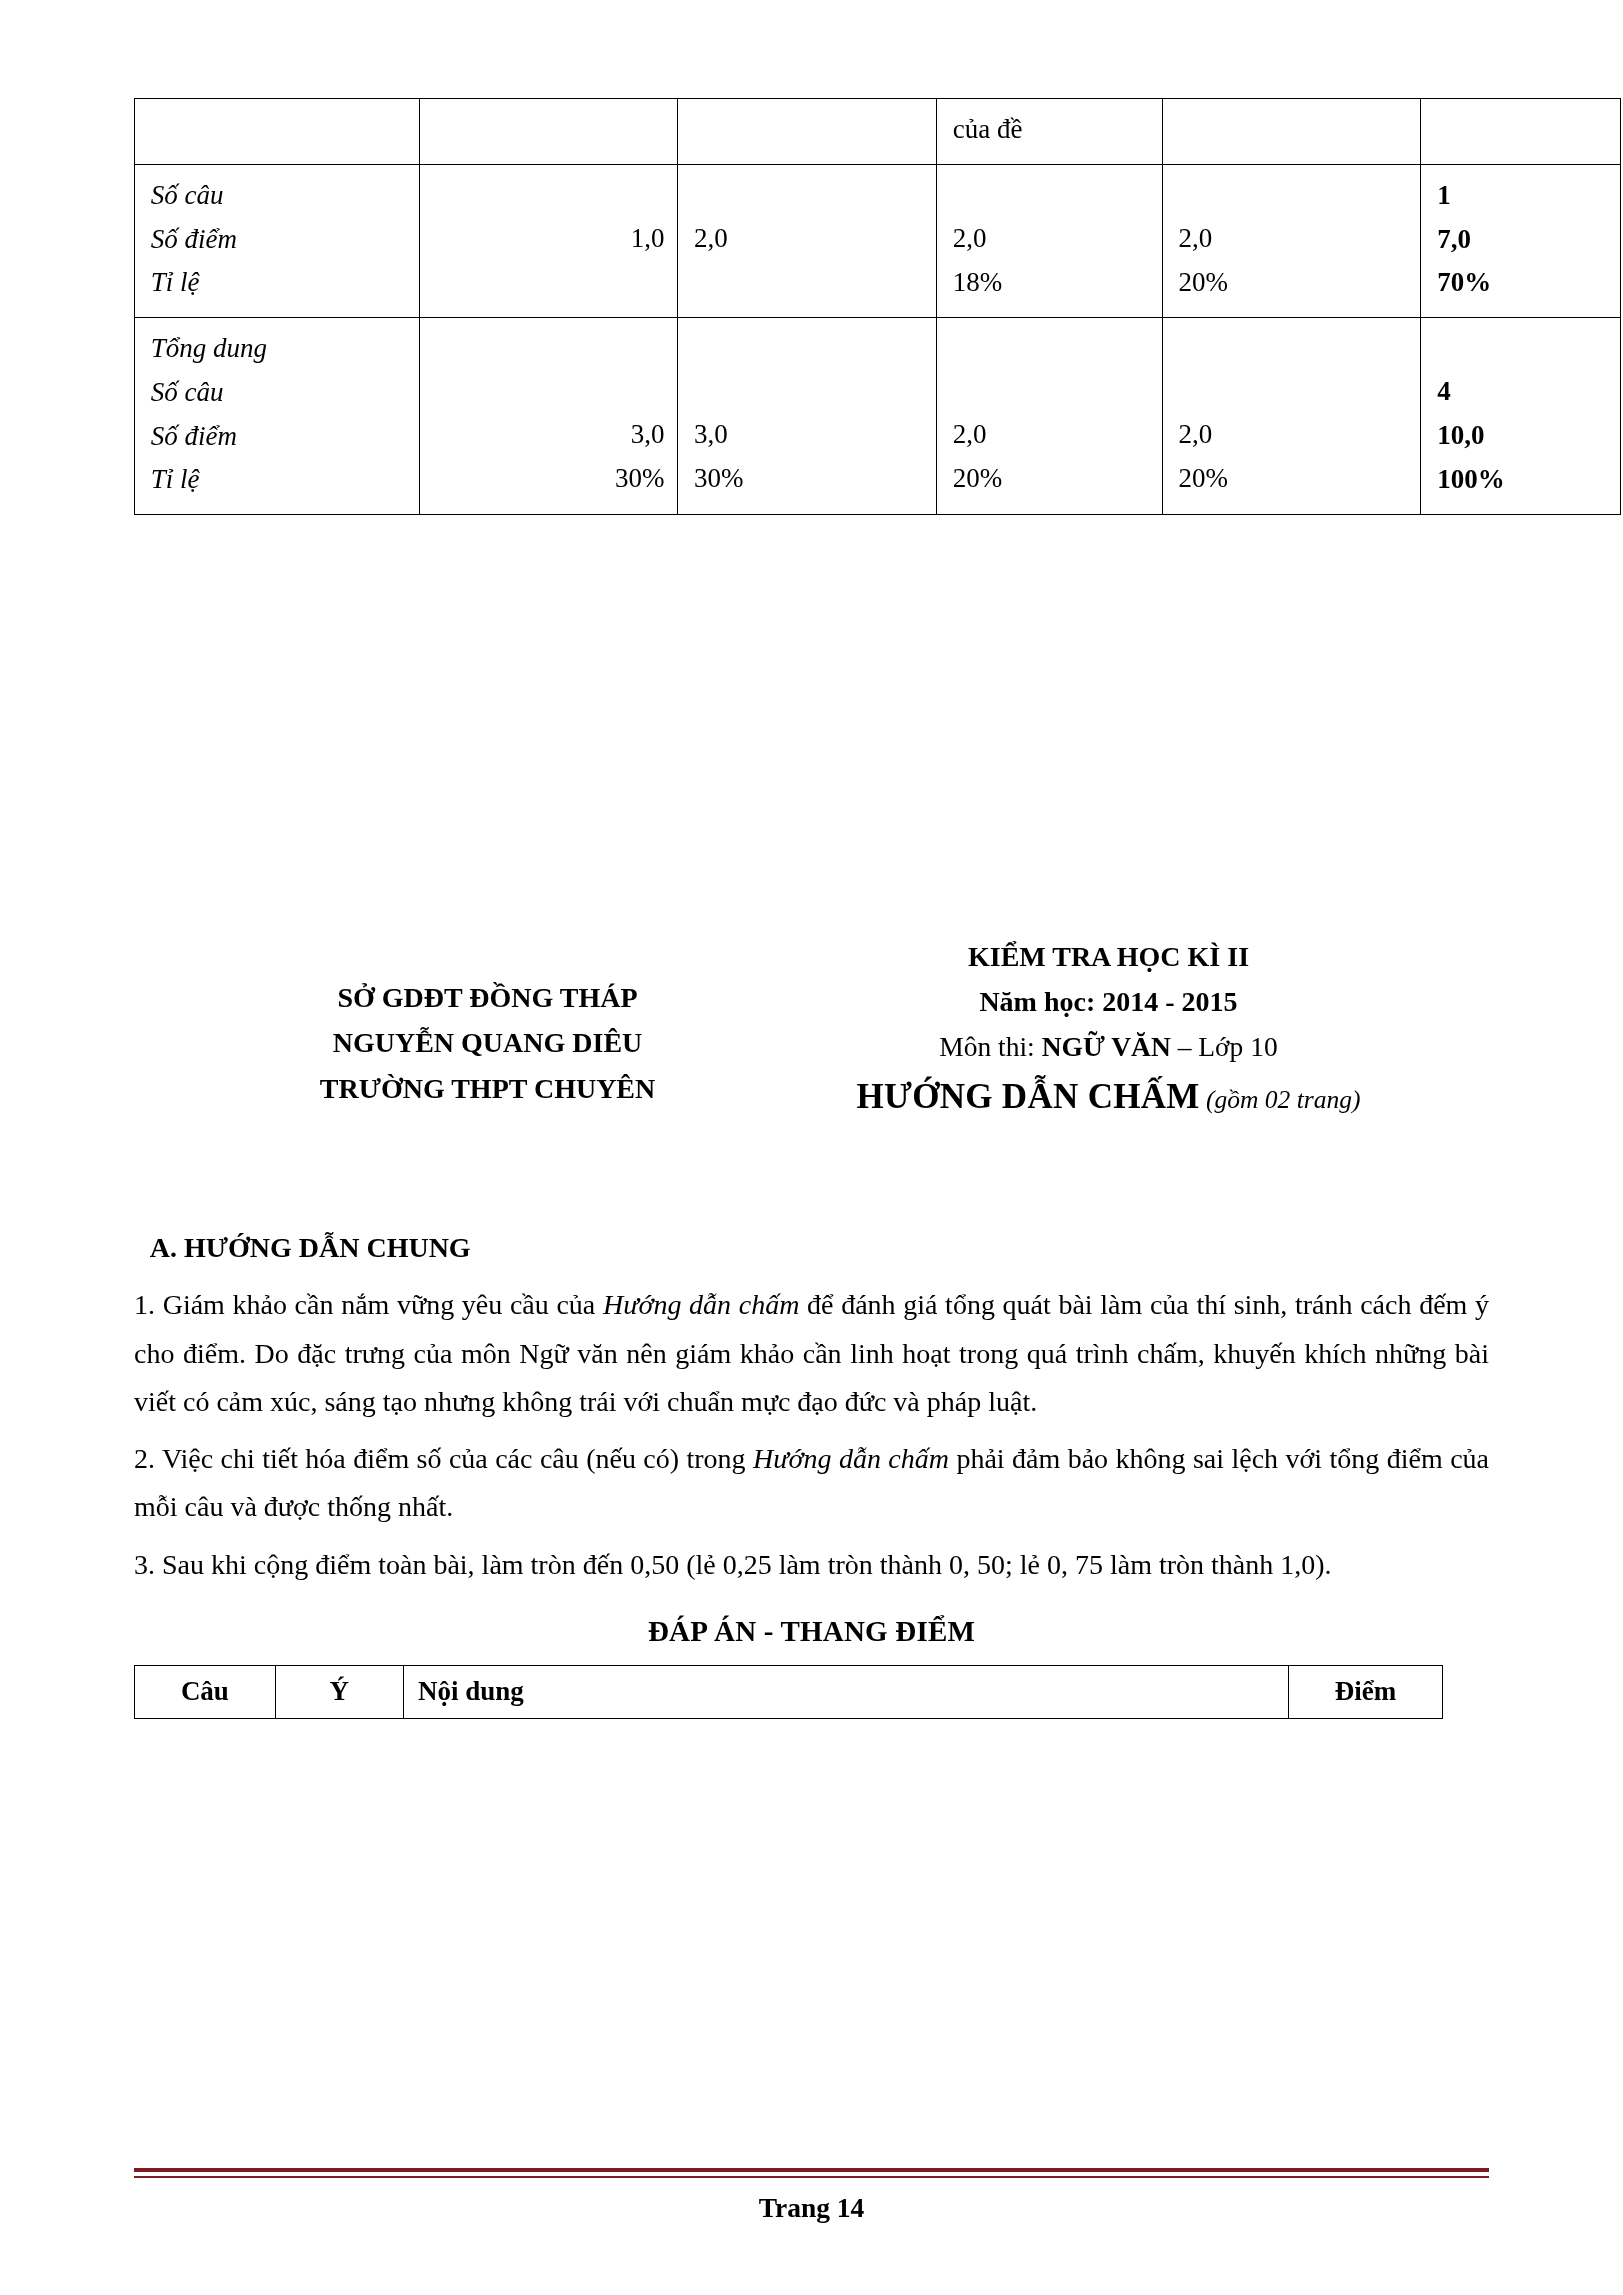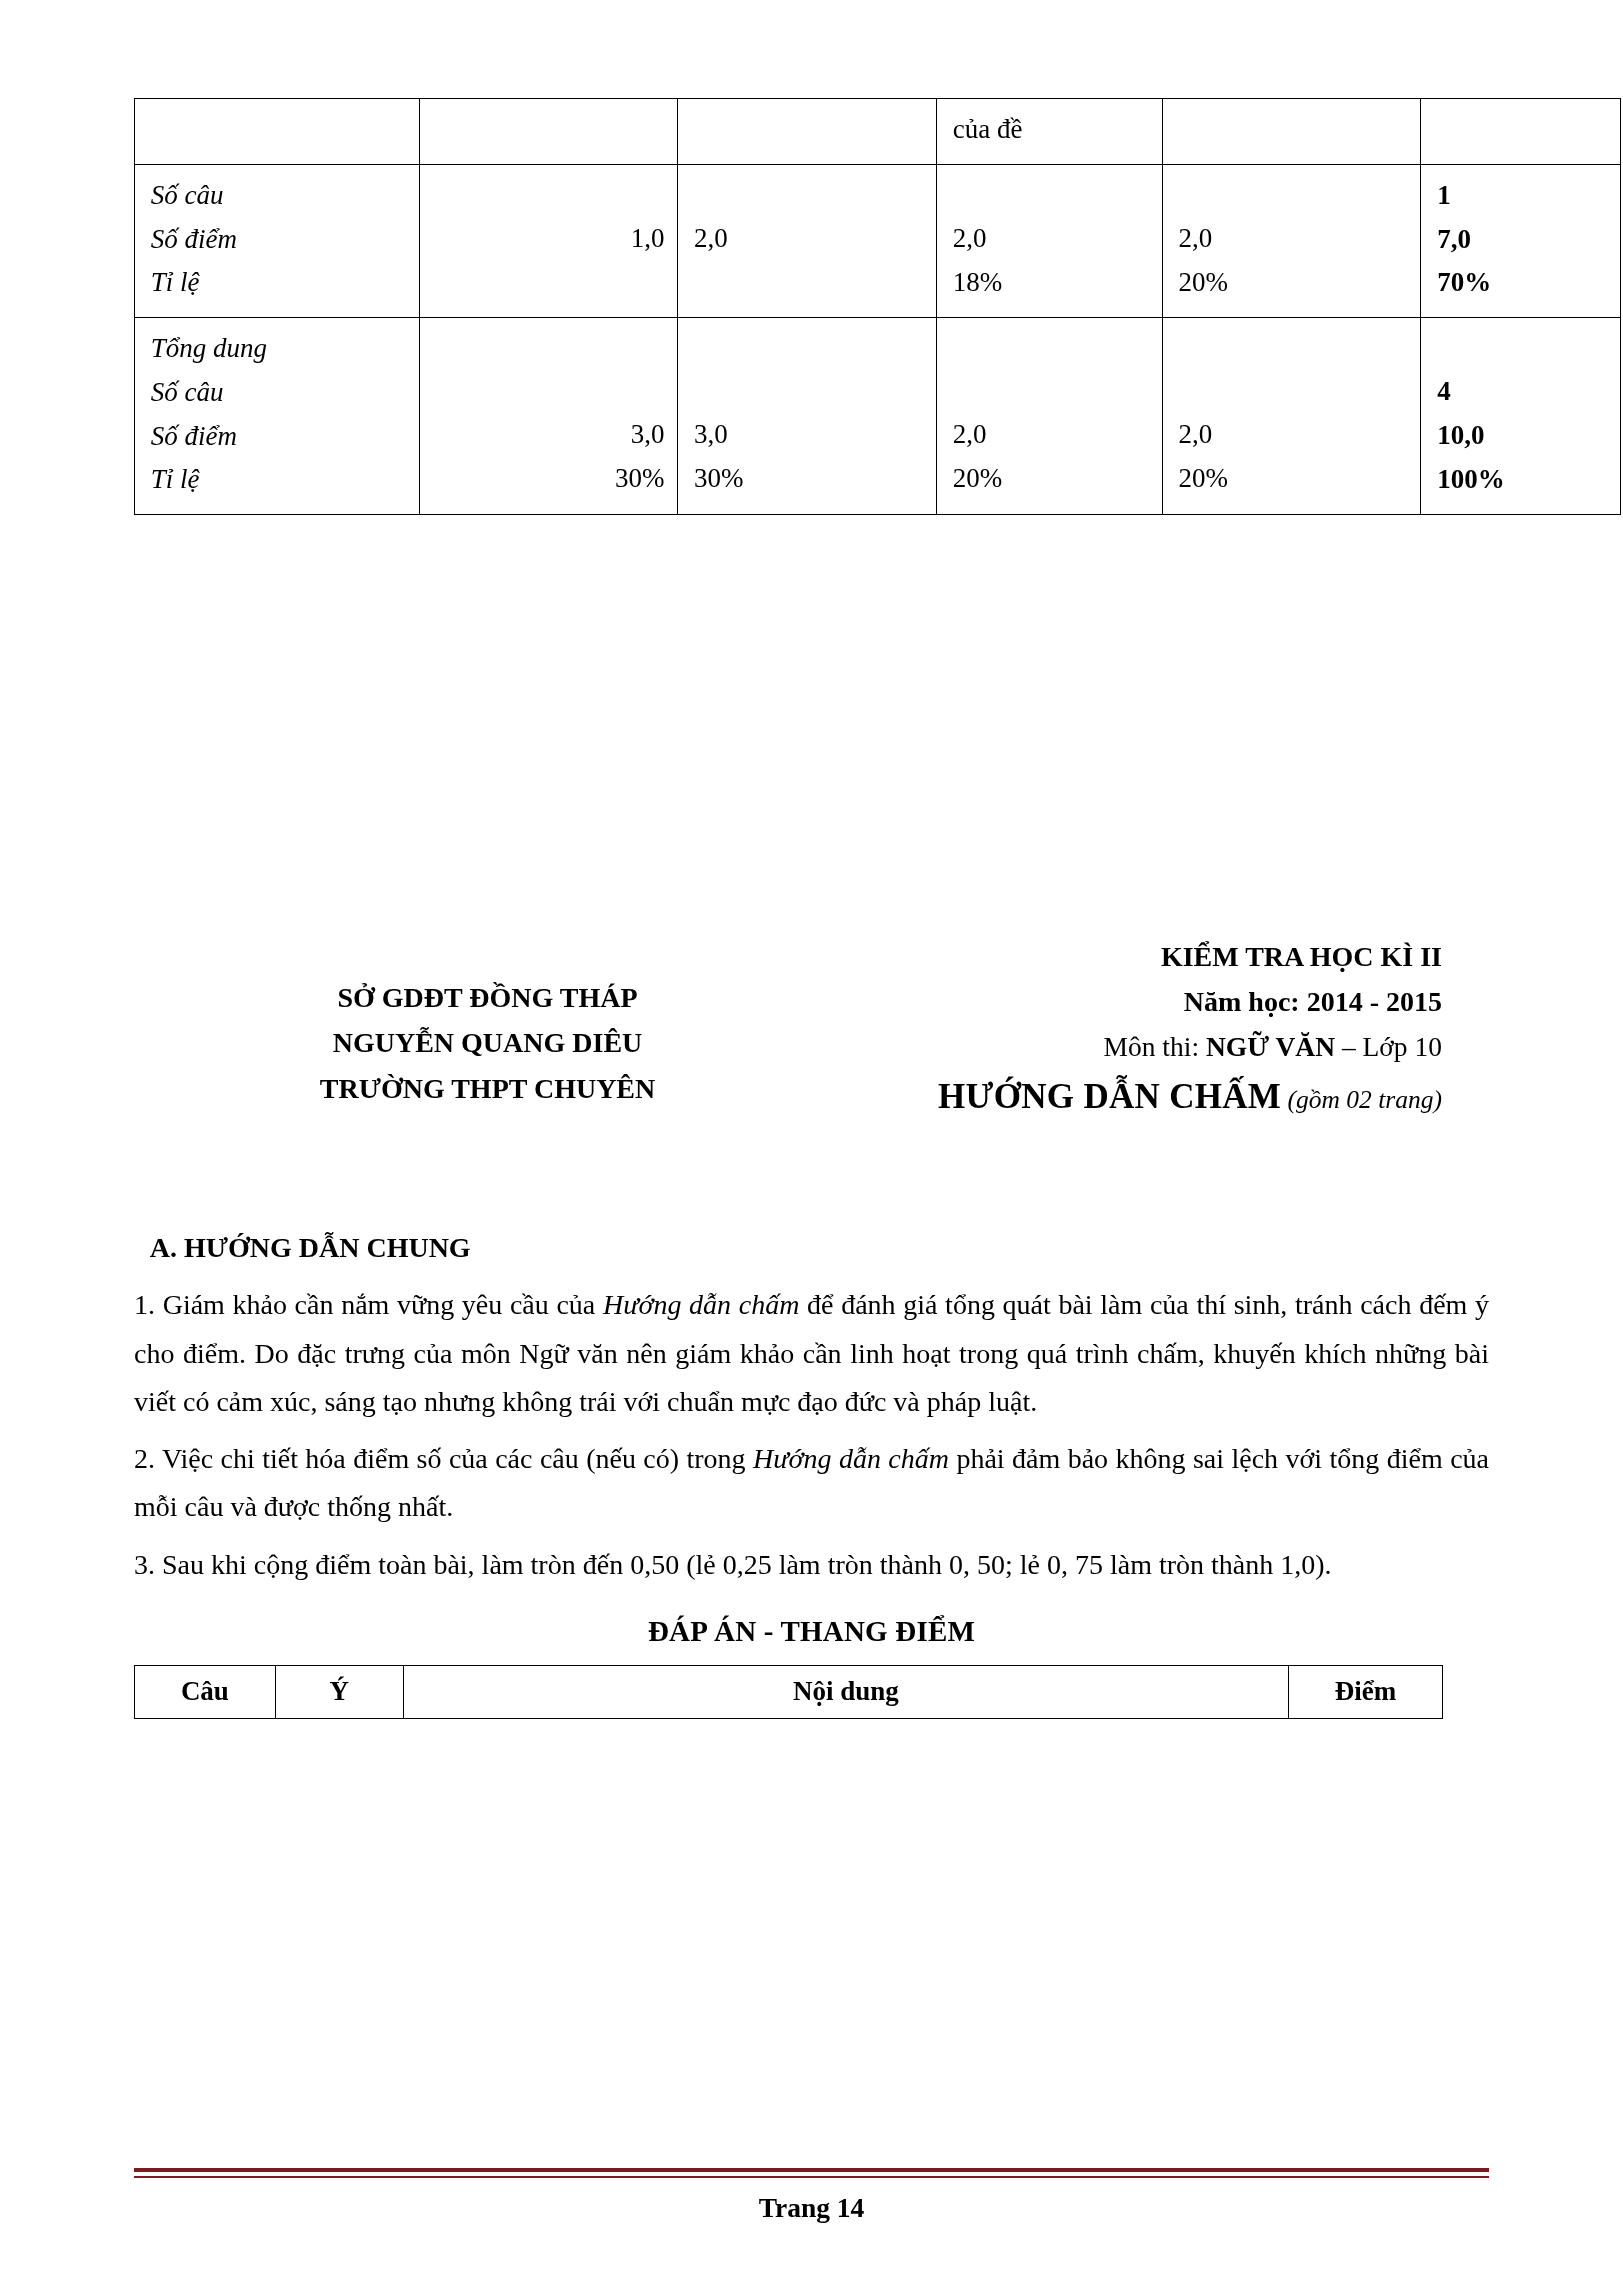--- a/index.html
+++ b/index.html
@@ -60,21 +60,21 @@
     text-align: center;
     font-weight: bold;
     font-size: 28px;
     line-height: 1.62;
   }
   .hdr-right {
     position: absolute;
     left: 641px;
     top: 0;
     width: 667px;
-    text-align: right;
+    text-align: center;
     font-size: 28px;
     line-height: 1.62;
   }
   .hdr-right .b { font-weight: bold; }
   .hdr-right .line3 { font-size: 27.5px; }
   .hdr-right .big {
     font-weight: bold;
     font-size: 35px;
     letter-spacing: 0.3px;
   }
@@ -118,21 +118,21 @@
     padding: 10.5px 14.4px;
     font-size: 27px;
   }
   td.ans-head {
     font-weight: bold;
     font-size: 28px;
     padding: 13px 15.7px;
   }
   td.ans-cau { width: 111px; text-align: center; font-weight: bold; font-size: 28px;}
   td.ans-y   { width: 98px; text-align: center; font-weight: bold; font-size: 28px;}
-  td.ans-nd  { text-align: center; font-weight: bold; font-size: 28px;}
+  td.ans-nd  { font-weight: bold; font-size: 28px;}
   td.ans-diem{ width: 124px; text-align: center; font-weight: bold; font-size: 25px;}
 
   
   .footer {
     position: absolute;
     left: 134px;
     right: 134px;
     bottom: 71px;
   }
   .footer .rule-thick {

